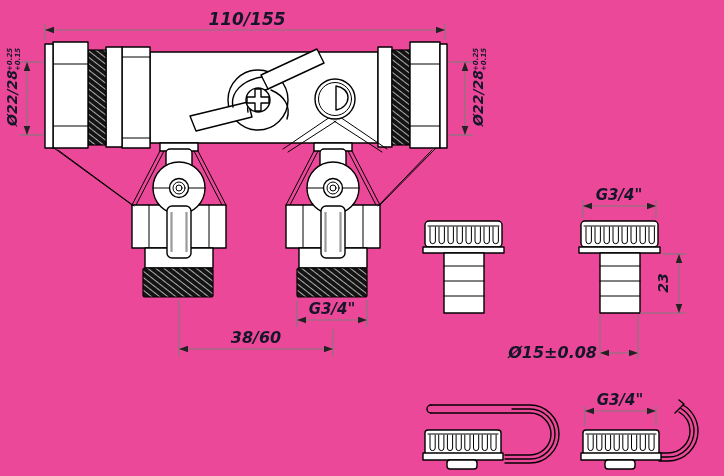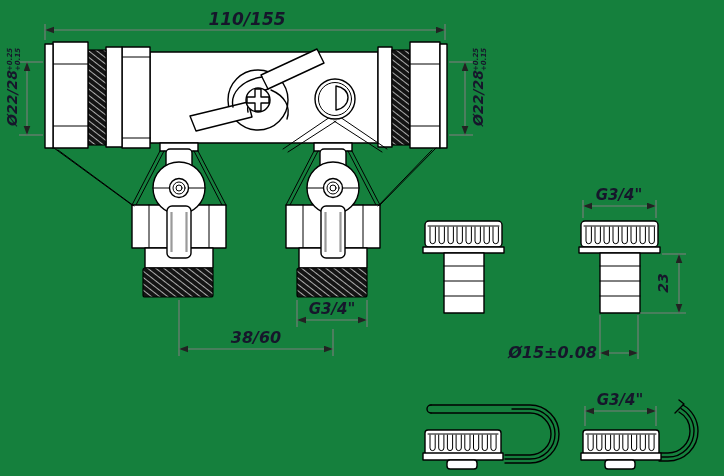--- a/index.html
+++ b/index.html
@@ -1,16 +1,16 @@
 <!DOCTYPE html>
 <html><head>
 <meta charset="utf-8">
 <style>
   html,body{margin:0;padding:0;background:#ffffff;}
-  .sheet{width:724px;height:476px;position:relative;background:#15803d;overflow:hidden;
+  .sheet{width:724px;height:476px;position:relative;background:#ec4899;overflow:hidden;
          font-family:"DejaVu Sans",sans-serif;}
   svg{display:block;}
   .pl{stroke:#000;fill:none;stroke-width:1.4;stroke-linecap:round;stroke-linejoin:round;}
   .plw{stroke:#000;fill:#fff;stroke-width:1.4;stroke-linejoin:round;}
   .pls{stroke:#000;fill:none;stroke-width:1;stroke-linecap:round;}
   .thr{stroke:#000;fill:url(#hatch);stroke-width:1.2;}
   .dl{stroke:#7d7d7d;fill:none;stroke-width:1.1;}
   .dim-t{font-family:"DejaVu Sans",sans-serif;font-style:italic;font-weight:bold;fill:#16162b;}
   .grayline{stroke:#9a9a9a;stroke-width:2.2;}
 </style>

